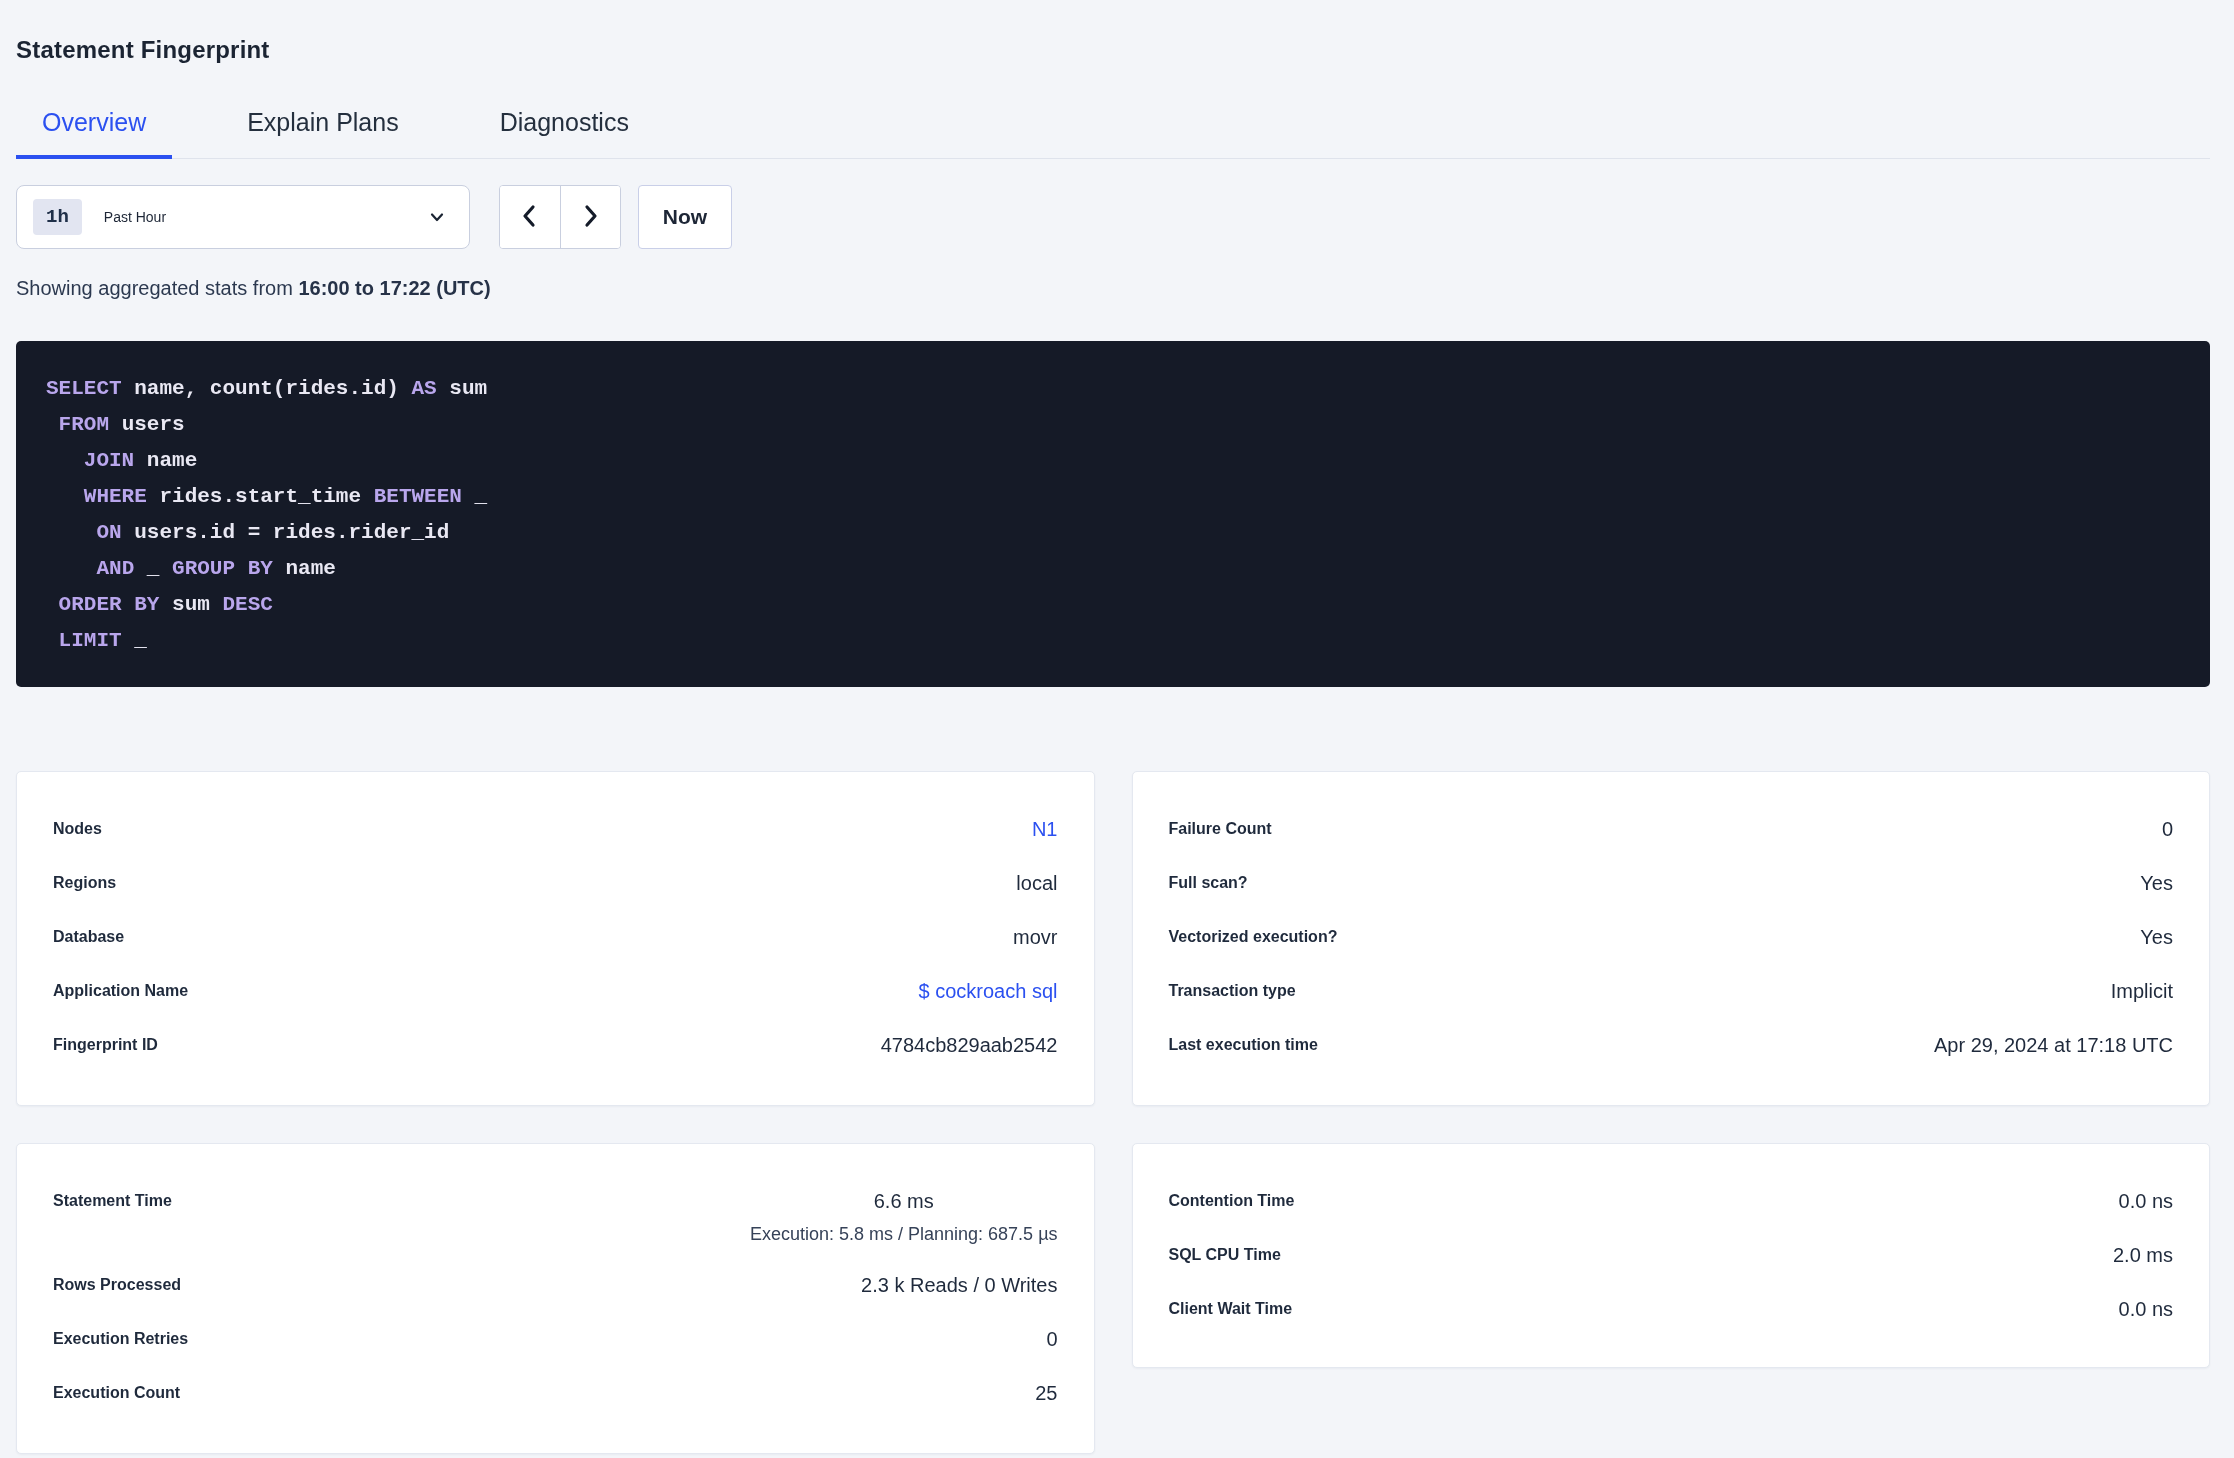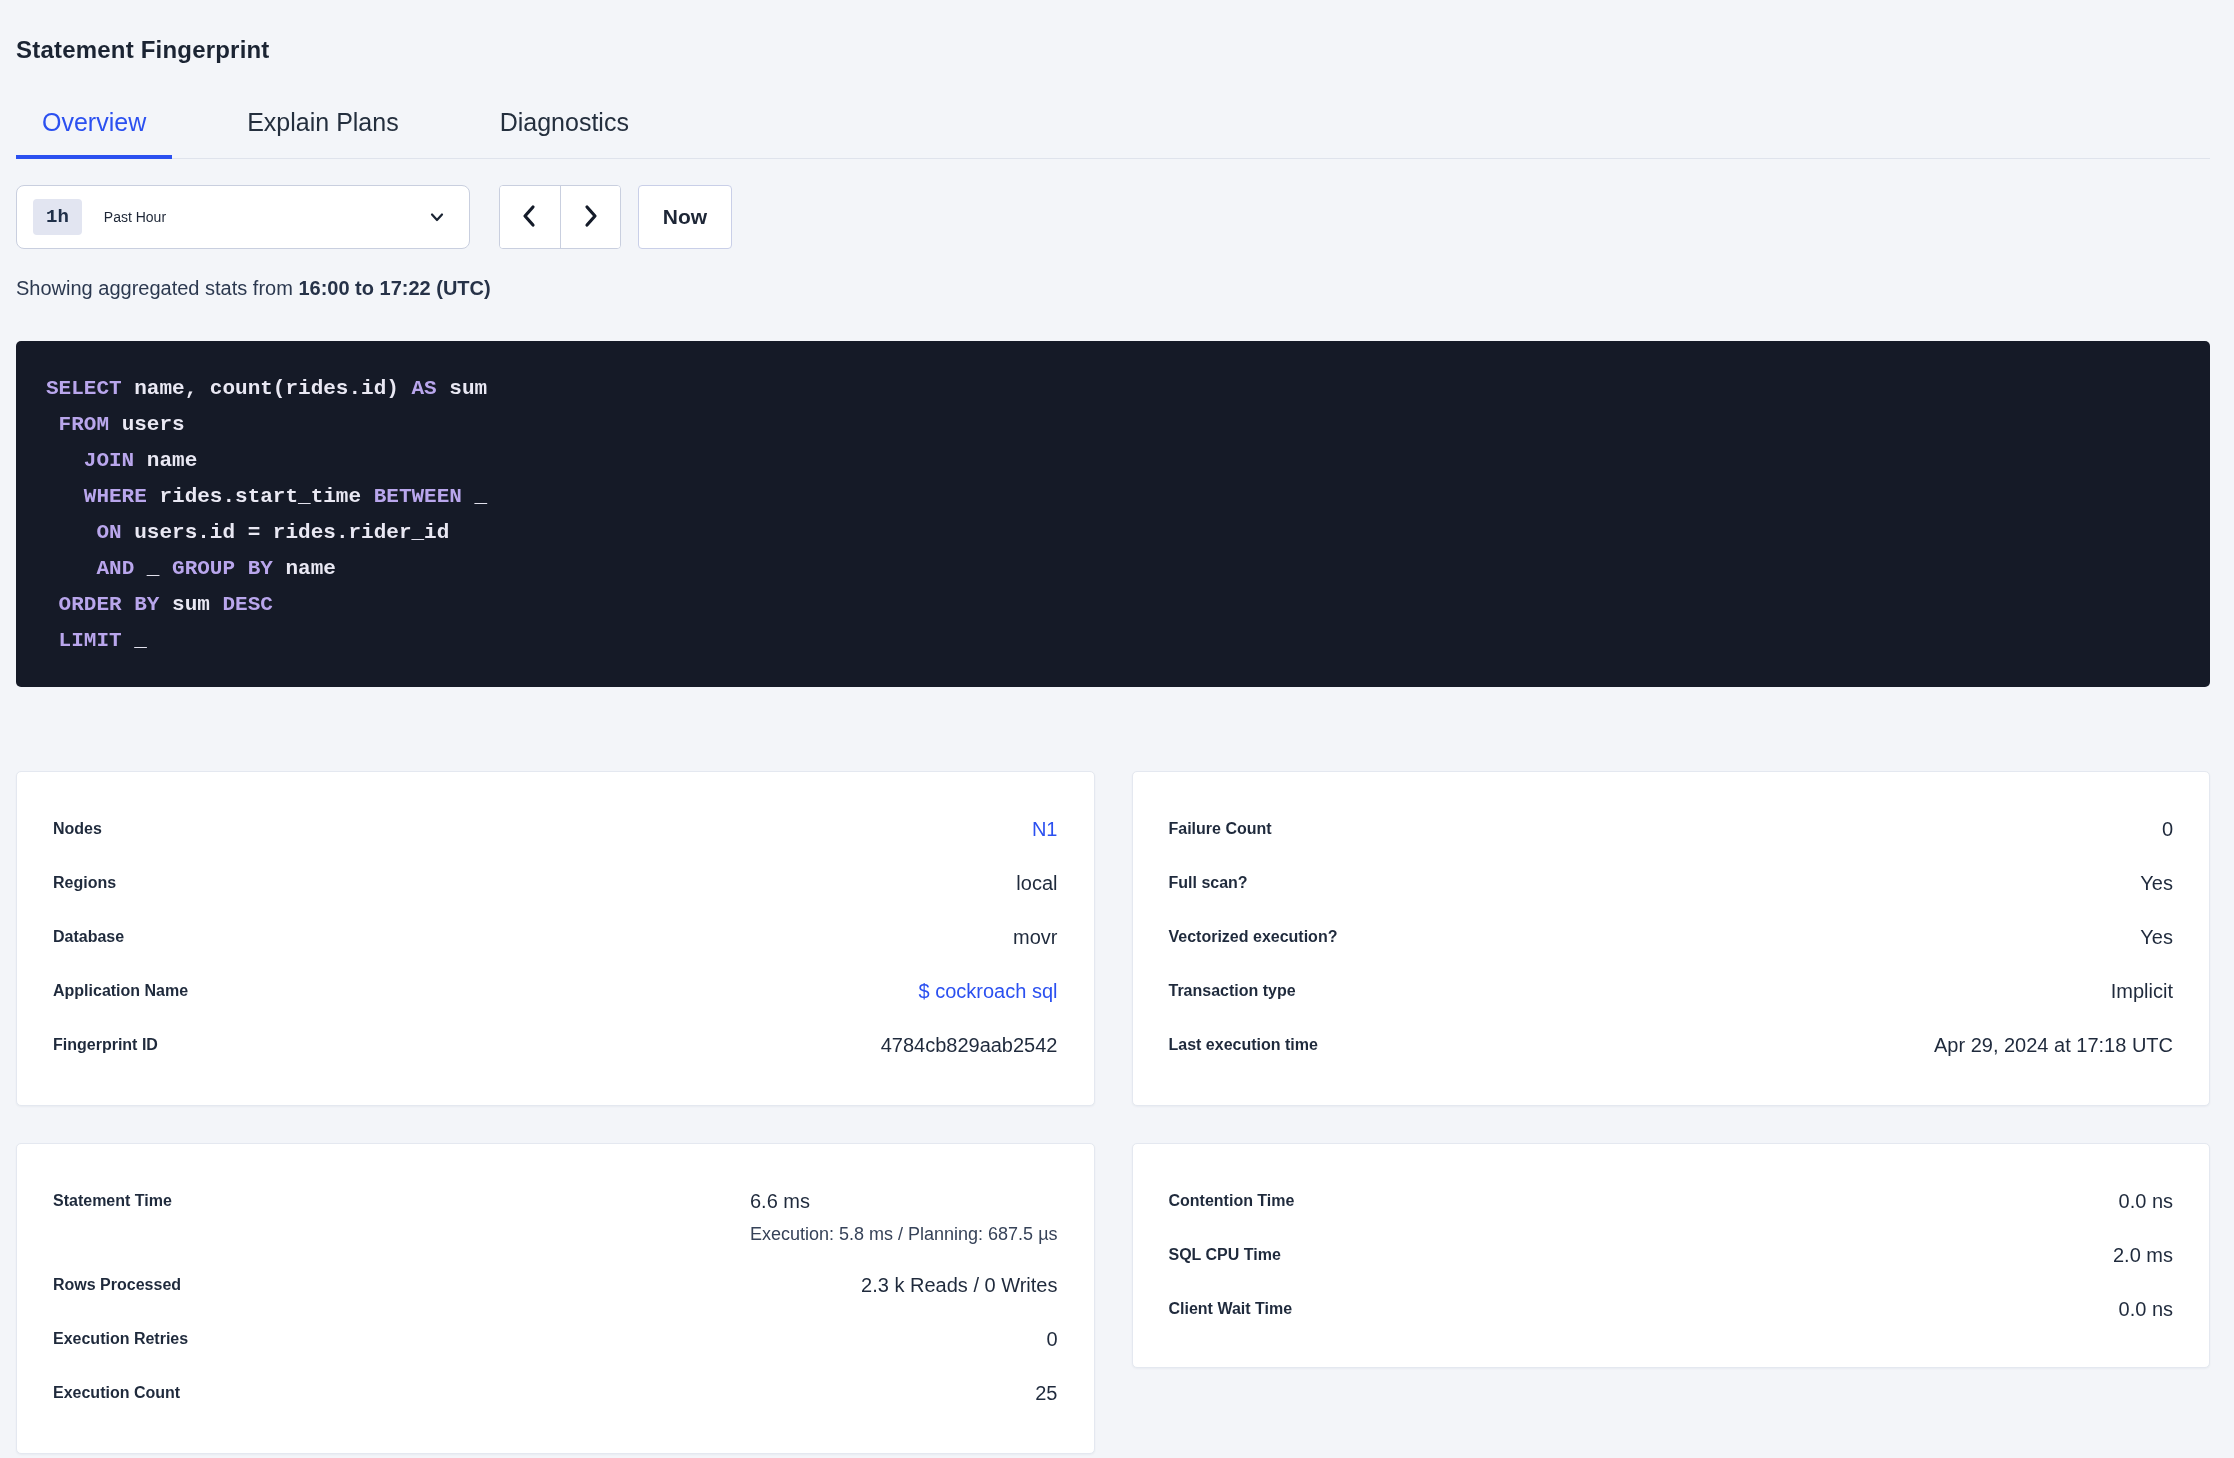--- a/index.html
+++ b/index.html
@@ -168,21 +168,21 @@
   .card-row.tall .row-label { line-height: 54px; }
   .row-value {
     font-size: 20px;
     font-weight: 400;
     color: #1f2a3c;
     text-align: right;
     text-decoration: none;
     white-space: nowrap;
   }
   a.row-value { color: #2b50f0; font-weight: 500; cursor: pointer; }
-  .value-stack { display: flex; flex-direction: column; align-items: flex-start; }
+  .value-stack { display: flex; flex-direction: column; align-items: center; }
   .value-stack .row-value { line-height: 54px; }
   .row-subvalue {
     font-size: 18px;
     line-height: 24px;
     color: #364258;
     margin-top: -6px;
     white-space: nowrap;
   }
 </style>
 </head>

